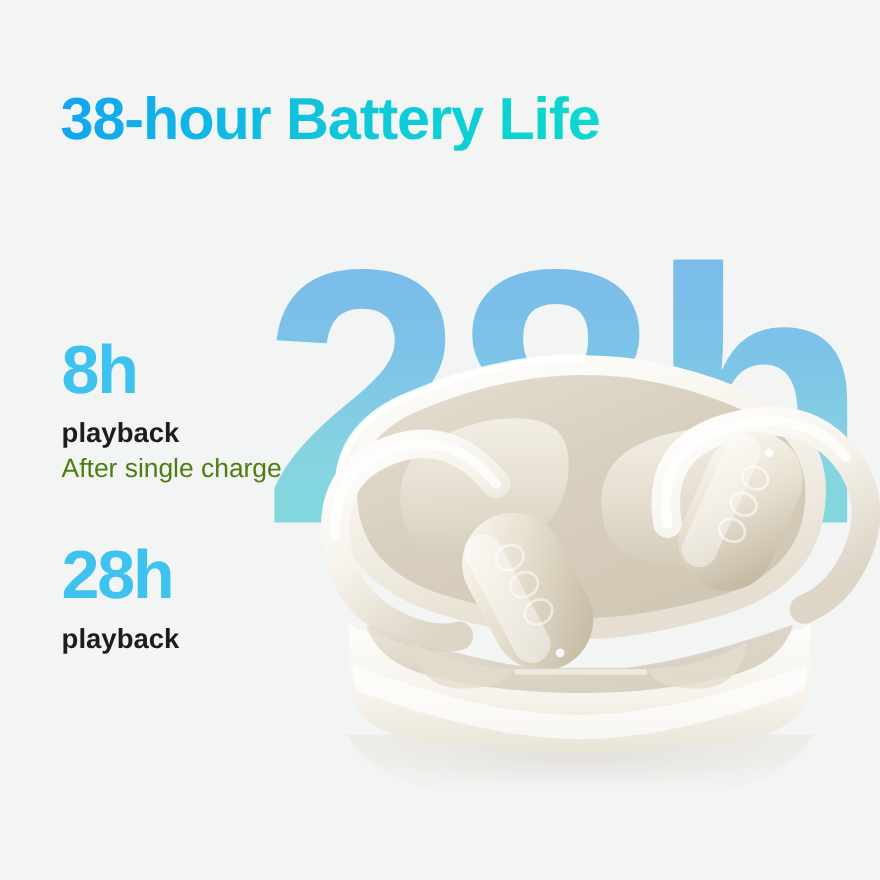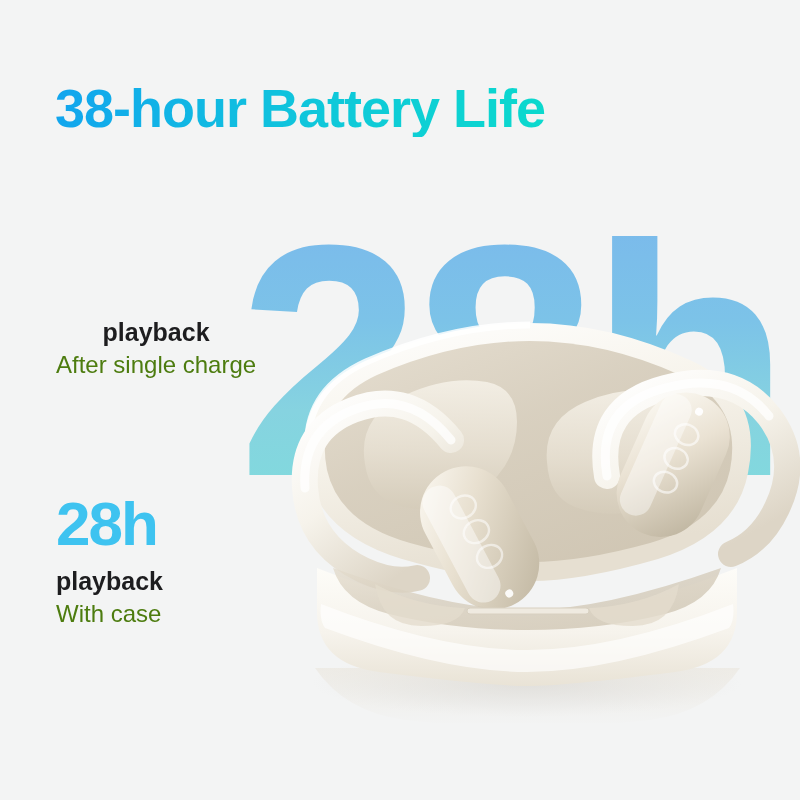--- a/index.html
+++ b/index.html
@@ -77,21 +77,20 @@
     line-height: 1;
     letter-spacing: -2px;
     color: #3ec3f0;
   }
   .stat-unit {
     margin-top: 12px;
     font-size: 25px;
     font-weight: bold;
     line-height: 1.18;
     color: #1d1d1f;
-    text-align: center;
   }
   .stat-note {
     margin-top: 3px;
     font-size: 24px;
     font-weight: normal;
     line-height: 1.2;
     color: #4d7c0f;
   }
 
   
@@ -254,23 +253,23 @@
         <path d="M66 336 q118 46 206 46 q88 0 206 -46
                  q2 16 -4 24 q-118 44 -202 44 q-84 0 -202 -44 q-6 -8 -4 -24 z" fill="#ffffff" opacity="0.65"></path>
       </g>
     </svg>
   </div>
 
   <div class="headline">38-hour Battery Life</div>
 
 
   <div class="stat stat-8h">
+    <div class="stat-value">8h</div>
     <div class="stat-unit">playback</div>
     <div class="stat-note">After single charge</div>
   </div>
 
   <div class="stat stat-28h">
     <div class="stat-value">28h</div>
     <div class="stat-unit">playback</div>
-    <div class="stat-note">With case</div>
   </div>
 
 </div>
 
 </body></html>

